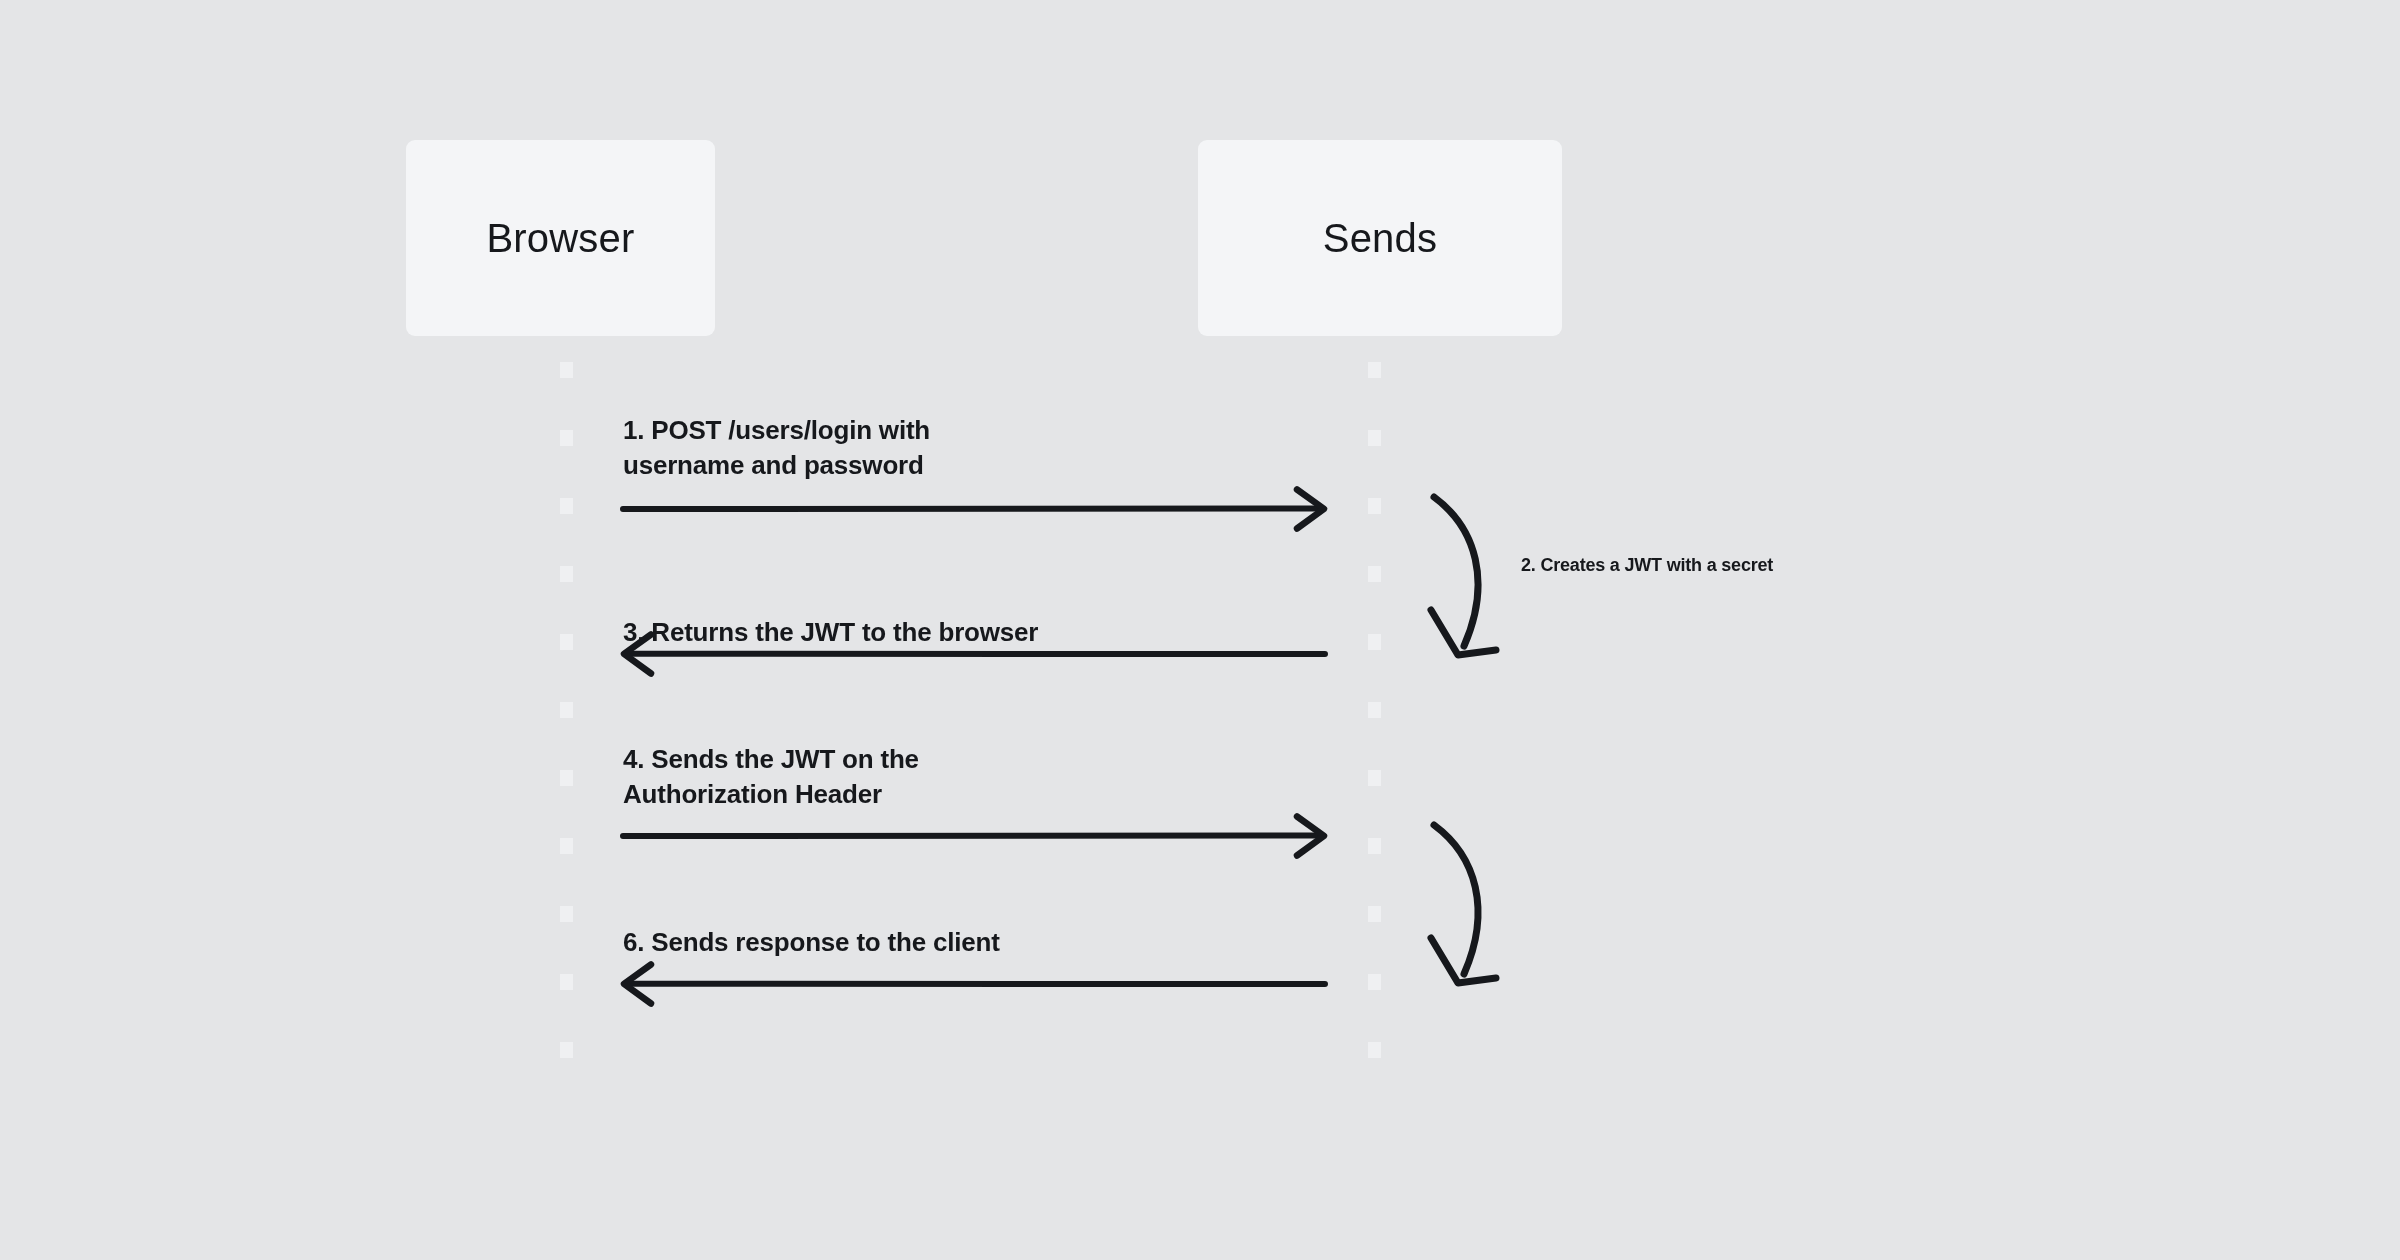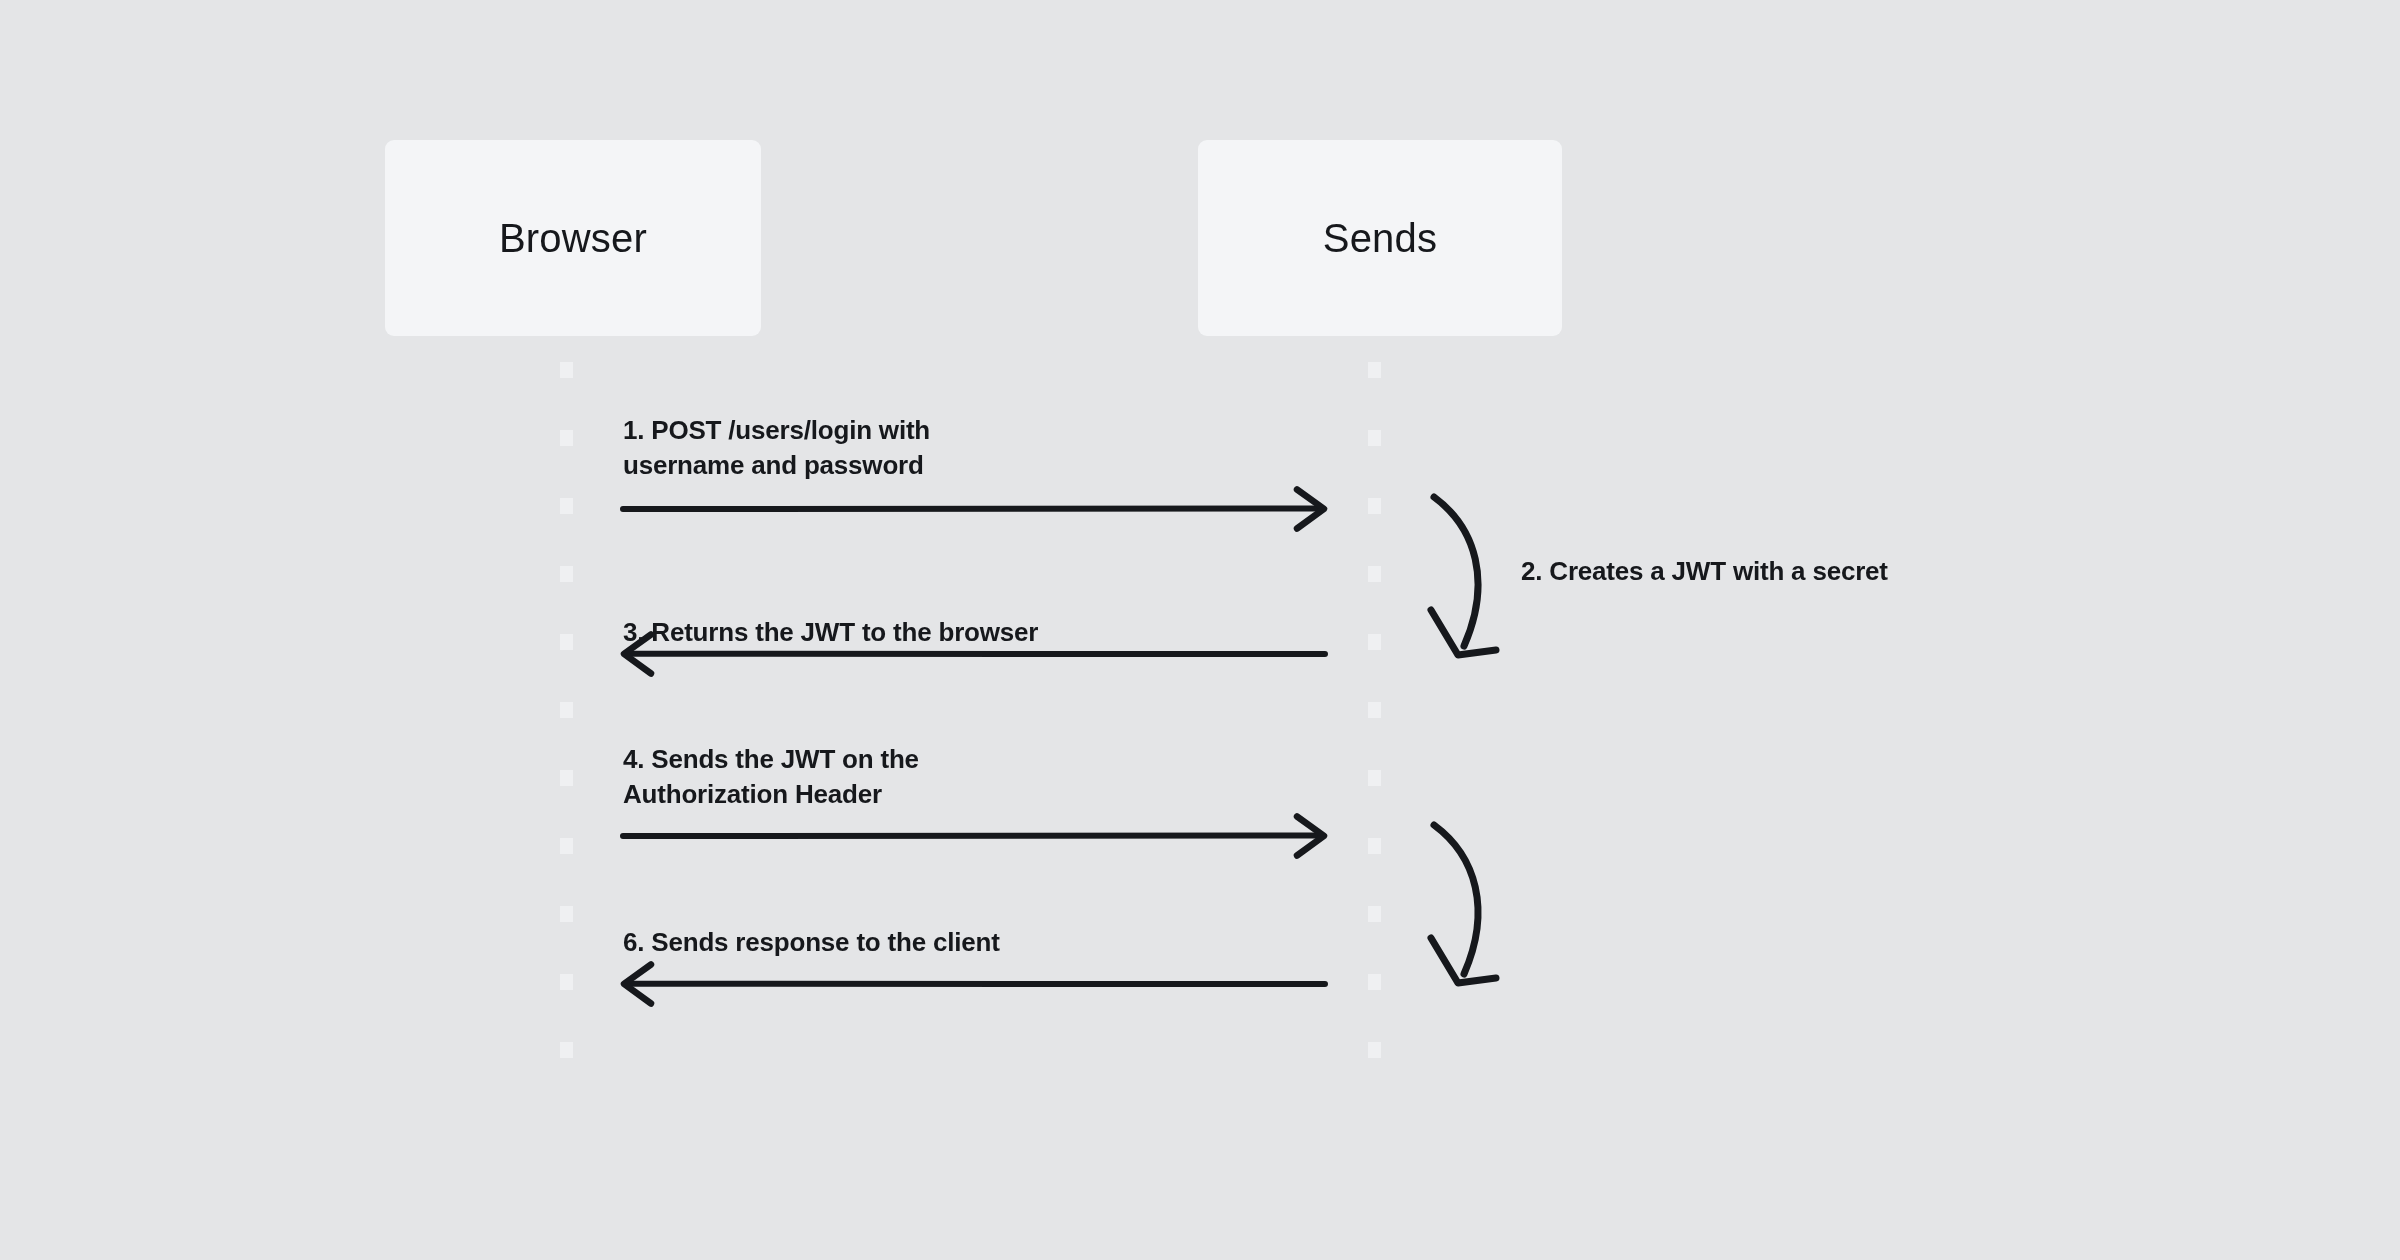--- a/index.html
+++ b/index.html
@@ -27,23 +27,23 @@
   }
   .participant-label {
     font-family: "Liberation Sans", sans-serif;
     font-size: 40px;
     font-weight: 400;
     color: #16181c;
     letter-spacing: 0.2px;
     line-height: 1;
   }
   #participant-browser {
-    left: 385px;
+    left: 406px;
     top: 140px;
-    width: 376px;
+    width: 309px;
     height: 196px;
   }
   #participant-server {
     left: 1198px;
     top: 140px;
     width: 364px;
     height: 196px;
   }
 
   
@@ -92,21 +92,21 @@
   
   .self-arrow {
     position: absolute;
   }
   .self-arrow svg { display: block; overflow: visible; }
 
   .note-label {
     position: absolute;
     font-family: "Liberation Sans", sans-serif;
     font-weight: 700;
-    font-size: 26px;
+    font-size: 18px;
     line-height: 1.33;
     color: #16181c;
     letter-spacing: -0.2px;
     white-space: pre-line;
     text-align: left;
   }
 </style>
 </head>
 <body>
 

